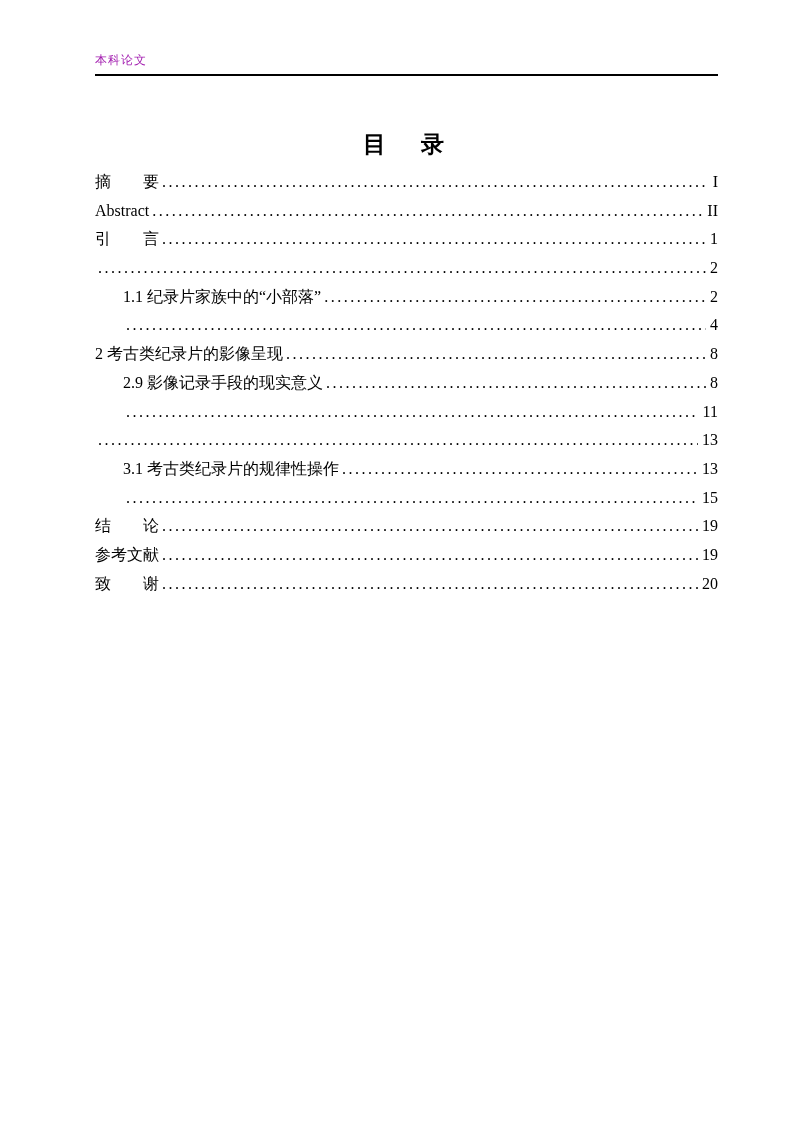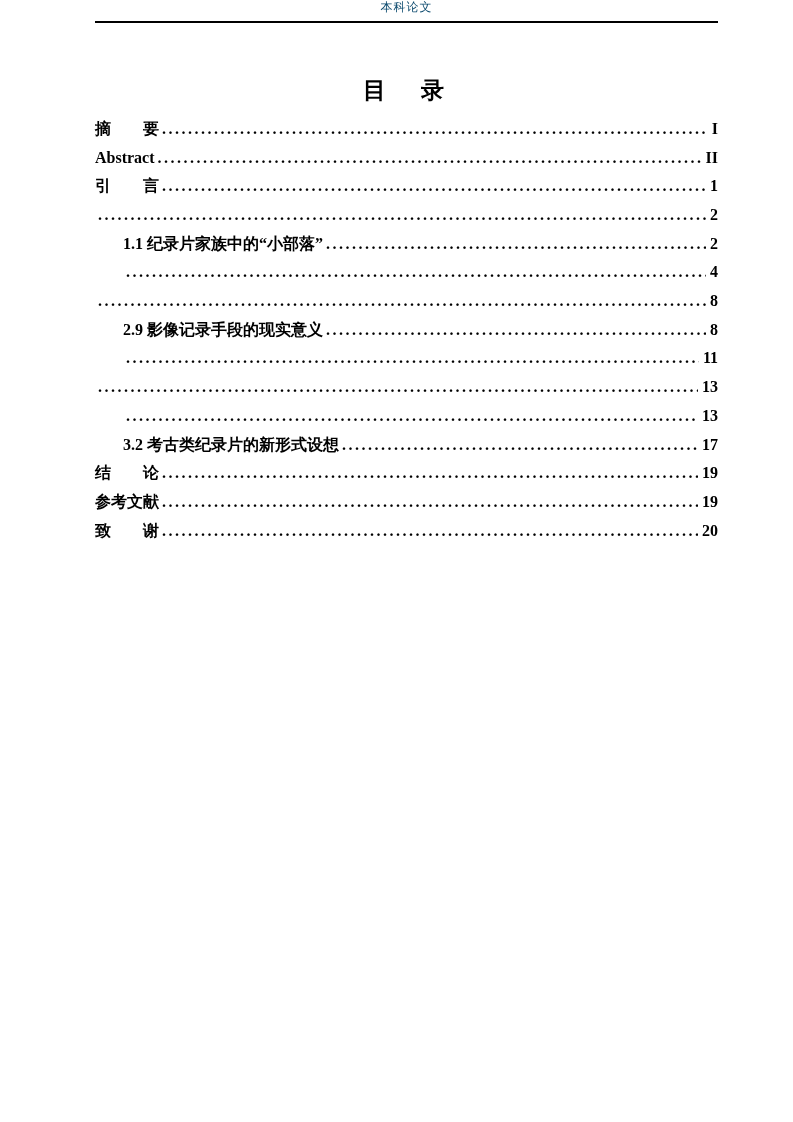--- a/index.html
+++ b/index.html
@@ -17,52 +17,51 @@
     overflow: hidden;
   }
   .content {
     position: absolute;
     left: 95px;
     top: 0;
     width: 623px;
   }
   .running-head {
     display: block;
-    text-align: center;
+    text-align: left;
     font-size: 12px;
     line-height: 14px;
-    color: #0c4a6e;
+    padding-top: 53px;
+    color: #a21caf;
     letter-spacing: 1px;
   }
   .header-rule {
     height: 0;
     border-top: 2px solid #000000;
     margin-top: 7px;
   }
   .doc-title {
     margin: 54px 0 0 0;
     text-align: center;
     font-size: 23px;
     line-height: 30px;
     font-weight: bold;
     letter-spacing: 6px;
     white-space: pre;
-    font-family: Liberation Mono, monospace;
   }
   .toc {
     margin-top: 8px;
     font-size: 16px;
   }
   .toc-row {
     display: flex;
-    align-items: flex-end;
+    align-items: center;
     height: 28.7px;
     line-height: 28.7px;
     cursor: pointer;
-    font-weight: bold;
   }
   .toc-row.lvl2 {
     padding-left: 28px;
   }
   .toc-label {
     white-space: pre;
     flex: 0 0 auto;
   }
   .toc-leader {
     flex: 1 1 auto;
@@ -109,44 +108,45 @@
         <div class="toc-row lvl2">
     <span class="toc-label">1.1 纪录片家族中的“小部落”</span>
     <span class="toc-leader">................................................................................................................................................................</span>
     <span class="toc-page">2</span>
   </div>
         <div class="toc-row lvl2">
     <span class="toc-leader">................................................................................................................................................................</span>
     <span class="toc-page">4</span>
   </div>
         <div class="toc-row lvl1">
+    <span class="toc-label">2 考古类纪录片的影像呈现</span>
     <span class="toc-leader">................................................................................................................................................................</span>
     <span class="toc-page">8</span>
   </div>
         <div class="toc-row lvl2">
     <span class="toc-label">2.9 影像记录手段的现实意义</span>
     <span class="toc-leader">................................................................................................................................................................</span>
     <span class="toc-page">8</span>
   </div>
         <div class="toc-row lvl2">
     <span class="toc-leader">................................................................................................................................................................</span>
     <span class="toc-page">11</span>
   </div>
         <div class="toc-row lvl1">
     <span class="toc-leader">................................................................................................................................................................</span>
     <span class="toc-page">13</span>
   </div>
         <div class="toc-row lvl2">
+    <span class="toc-label">3.1 考古类纪录片的规律性操作</span>
     <span class="toc-leader">................................................................................................................................................................</span>
     <span class="toc-page">13</span>
   </div>
         <div class="toc-row lvl2">
-    <span class="toc-label">3.2 考古类纪录片的新形式设想</span>
     <span class="toc-leader">................................................................................................................................................................</span>
-    <span class="toc-page">17</span>
+    <span class="toc-page">15</span>
   </div>
         <div class="toc-row lvl1">
     <span class="toc-label">结　　论</span>
     <span class="toc-leader">................................................................................................................................................................</span>
     <span class="toc-page">19</span>
   </div>
         <div class="toc-row lvl1">
     <span class="toc-label">参考文献</span>
     <span class="toc-leader">................................................................................................................................................................</span>
     <span class="toc-page">19</span>

